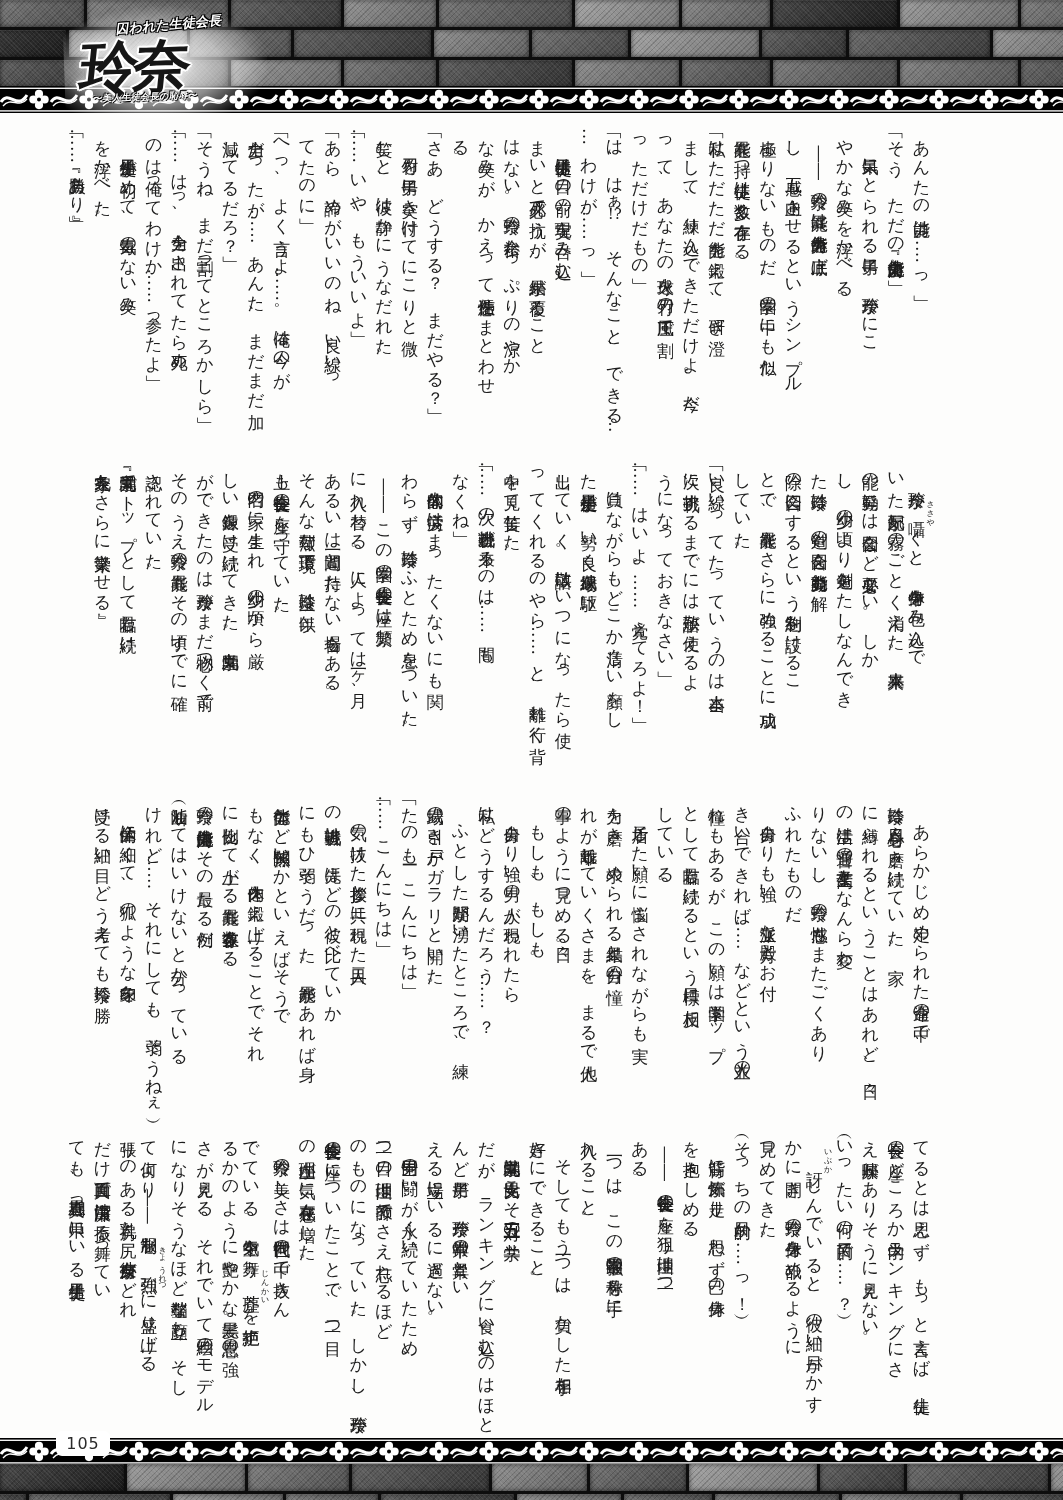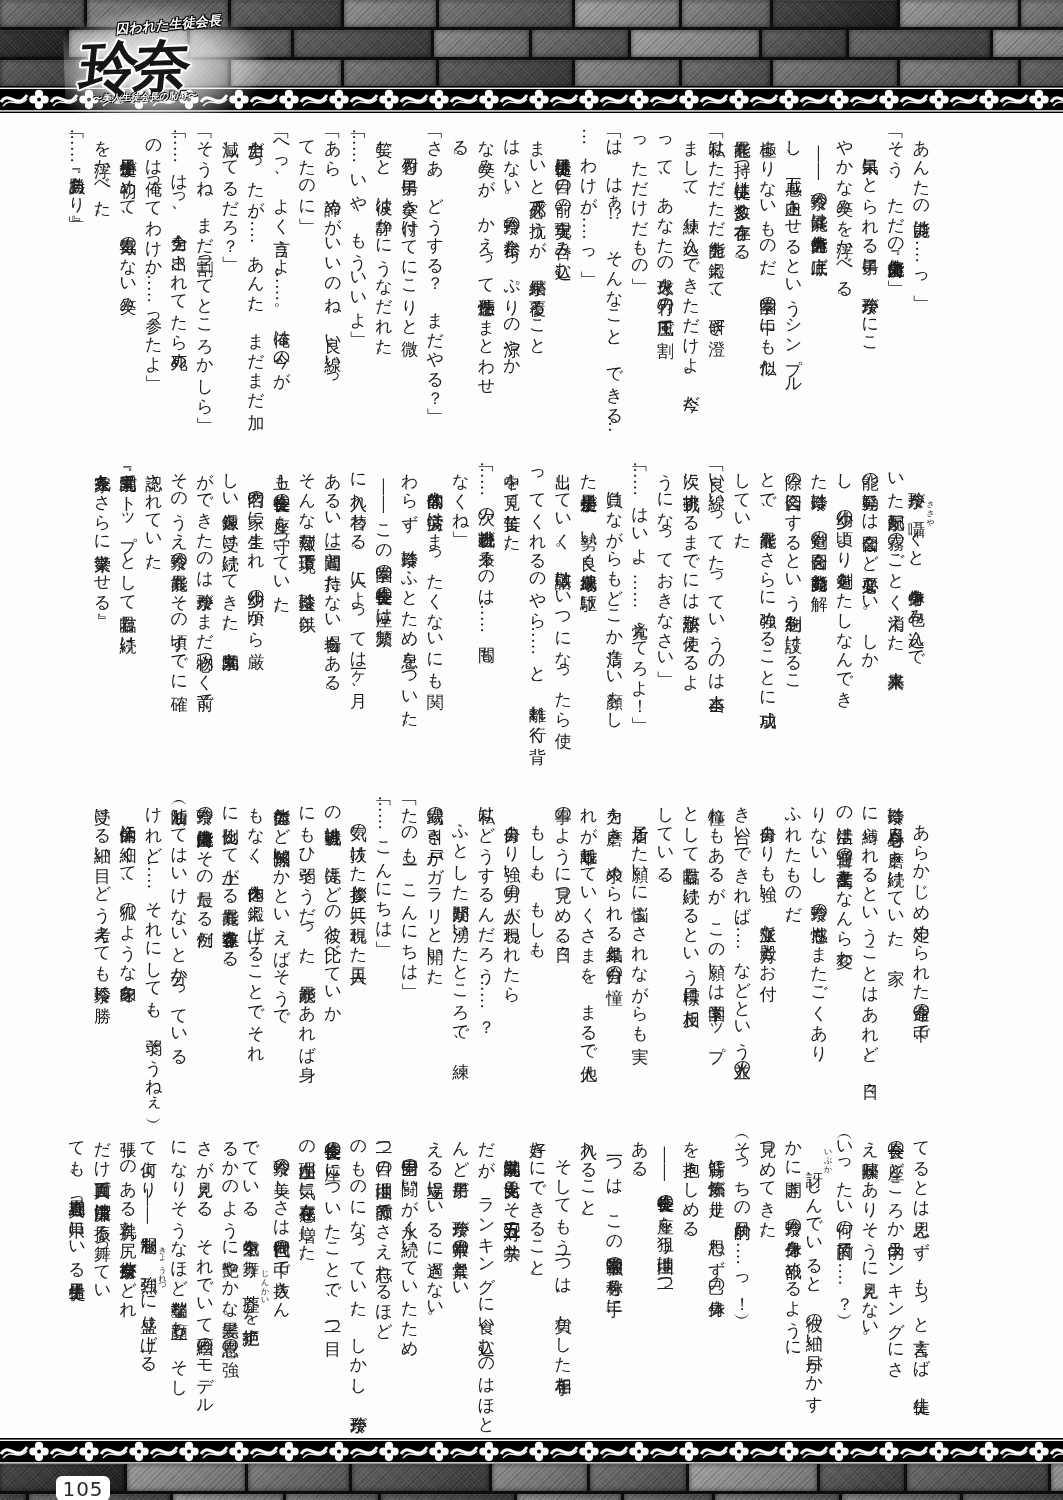--- a/index.html
+++ b/index.html
@@ -42,22 +42,22 @@
         font-size:17px;color:#1d1d1d;letter-spacing:.5px;line-height:25.6px;z-index:2;}
   #band1{top:128px;} #band2{top:461px;} #band3{top:795px;} #band4{top:1129px;}
   .band p{width:25.6px;line-height:25.6px;margin:0;padding:0;white-space:nowrap;overflow:visible;}
   .band ruby{ruby-align:center;}
   .band rt{font-size:8px;letter-spacing:0;color:#1d1d1d;}
   .tcy{text-combine-upright:all;font-size:15px;}
 
   
   #pagenum{position:absolute;left:56px;top:1431px;width:54px;height:25px;background:#fff;
         border-radius:6px;z-index:7;display:flex;align-items:center;justify-content:center;
-        font-family:"DejaVu Sans","Liberation Sans",sans-serif;font-size:20px;color:#2a2a2a;
-        letter-spacing:1px;margin-top:45px;}
+        font-family:"DejaVu Sans","Liberation Sans",sans-serif;font-size:16px;color:#2a2a2a;
+        letter-spacing:1px;}
 </style>
 </head>
 <body>
 
 <svg width="0" height="0" style="position:absolute" aria-hidden="true">
   <defs>
     <g id="orn-unit">
       <path d="M1,16 C9,3 17,25 27,9" stroke="#fff" stroke-width="3" fill="none"></path>
       <path d="M3,20 C11,10 19,23 27,13" stroke="#fff" stroke-width="1.3" fill="none"></path>
       <g transform="translate(39,13.5)">

